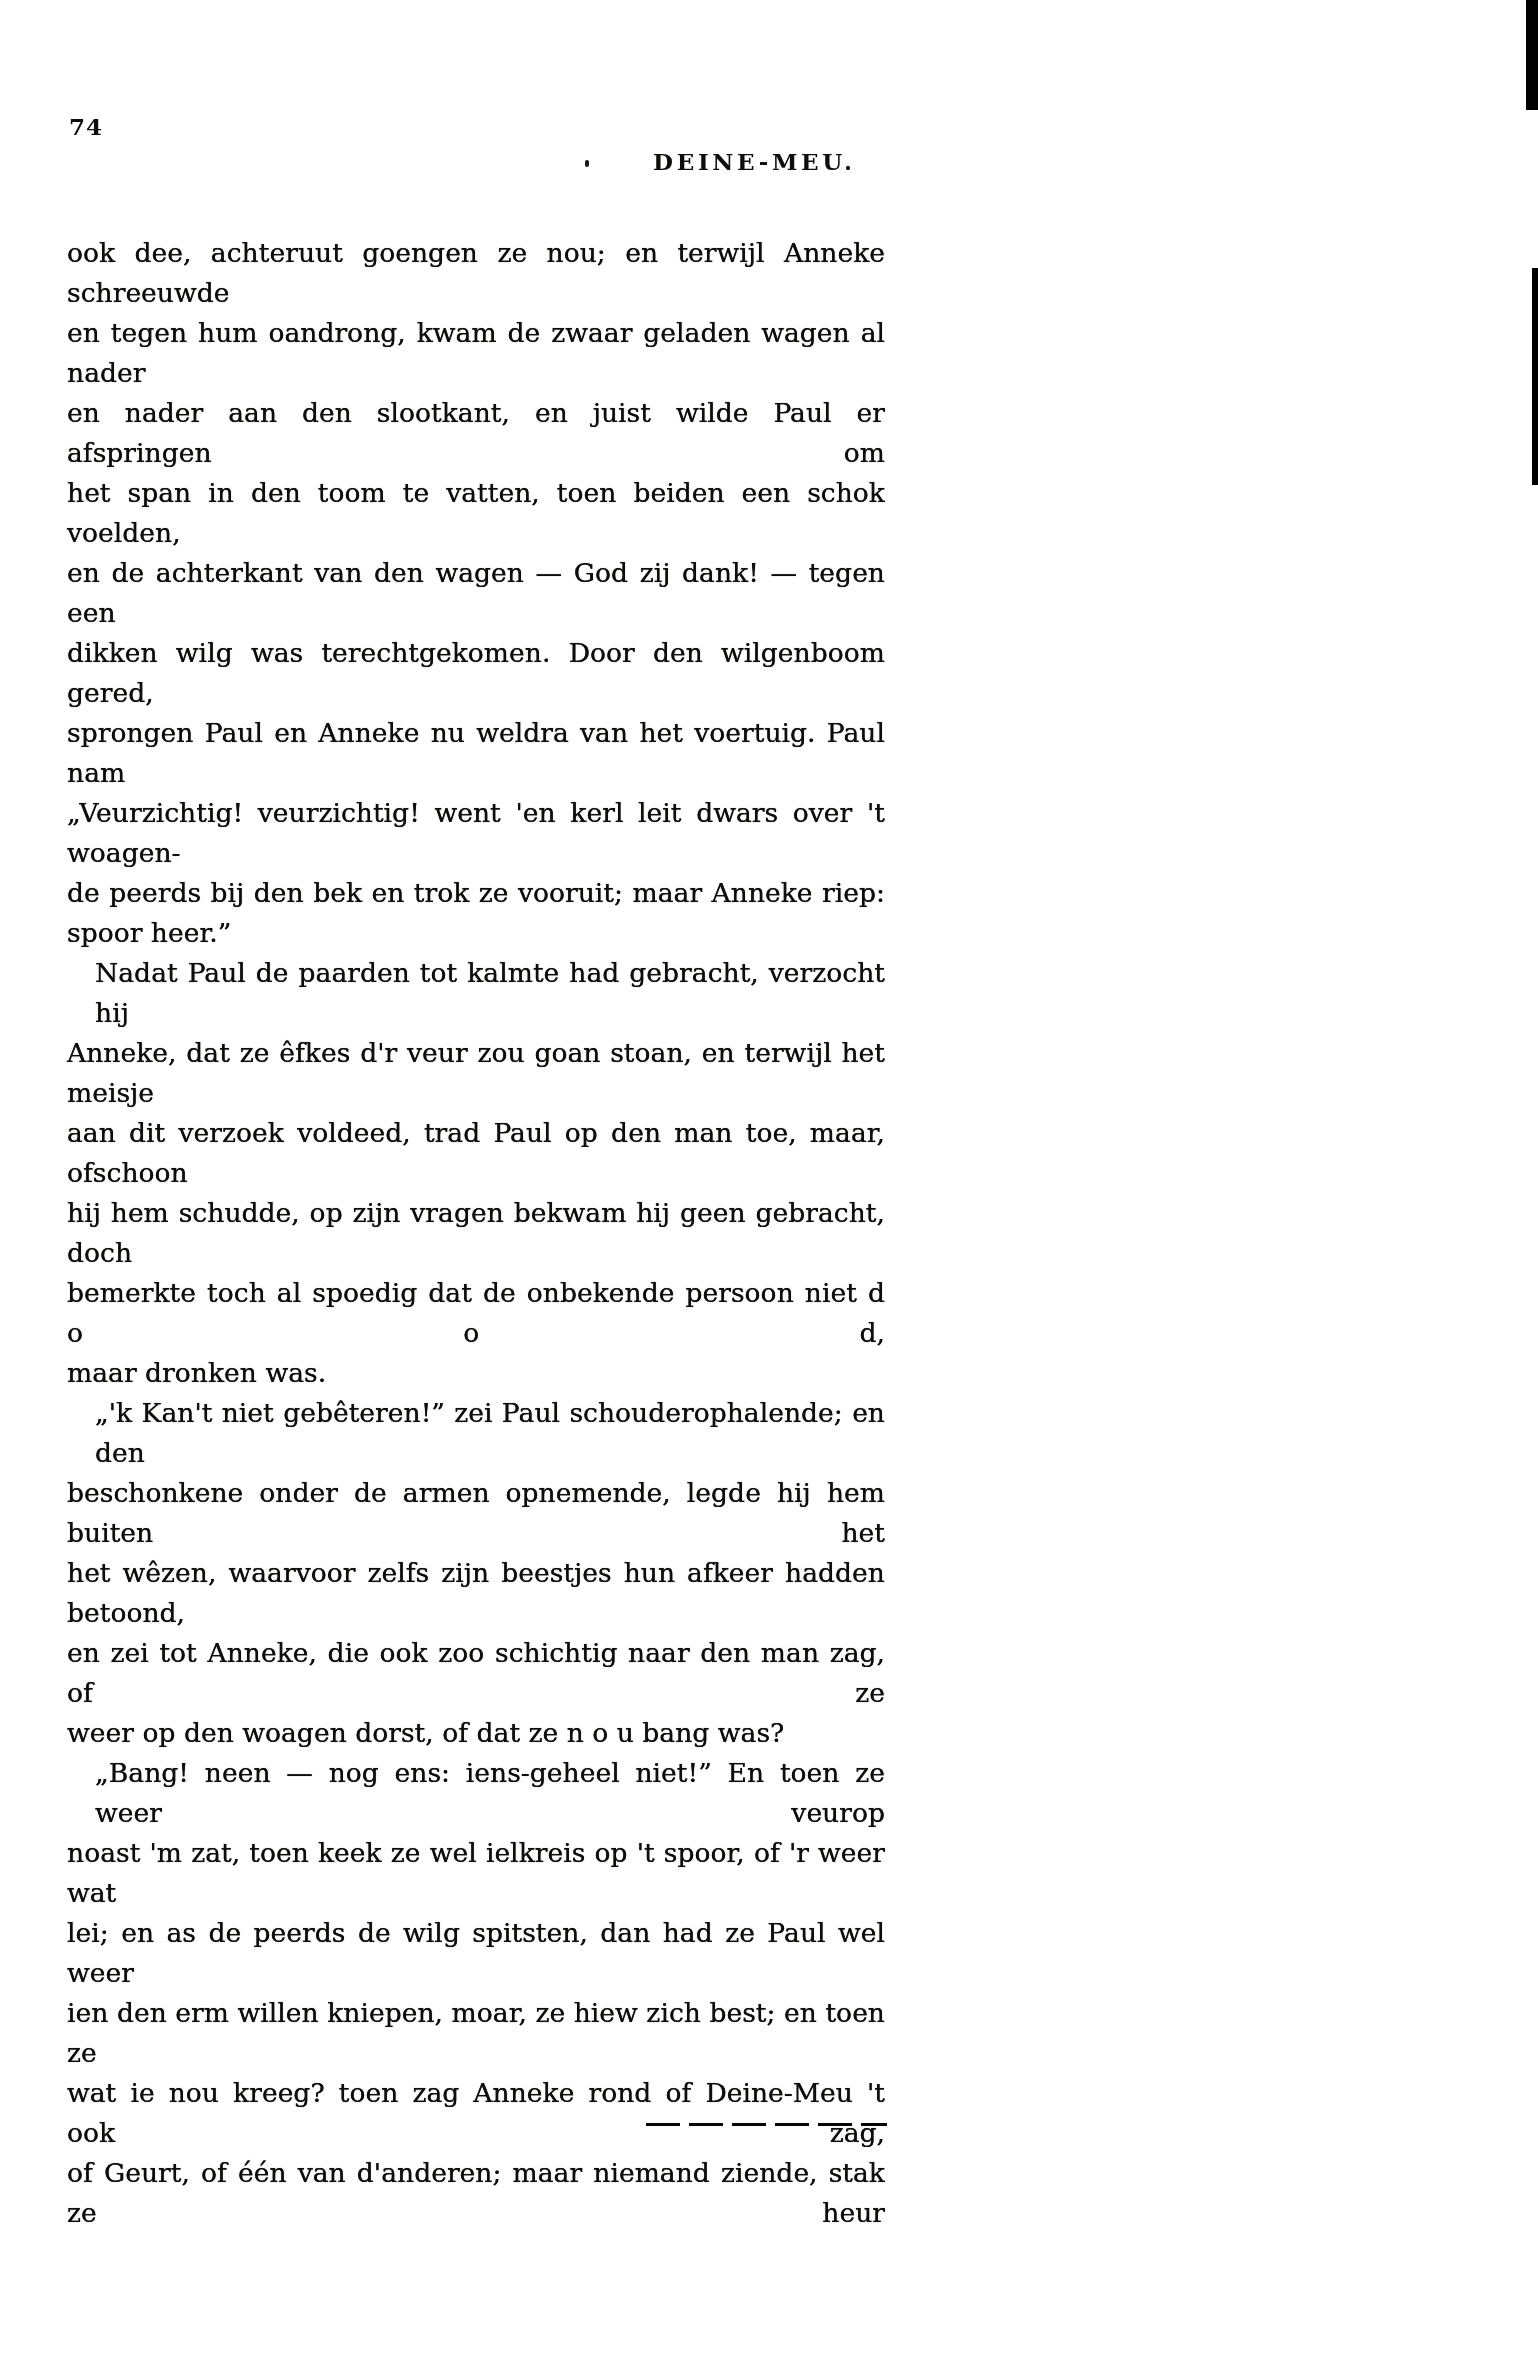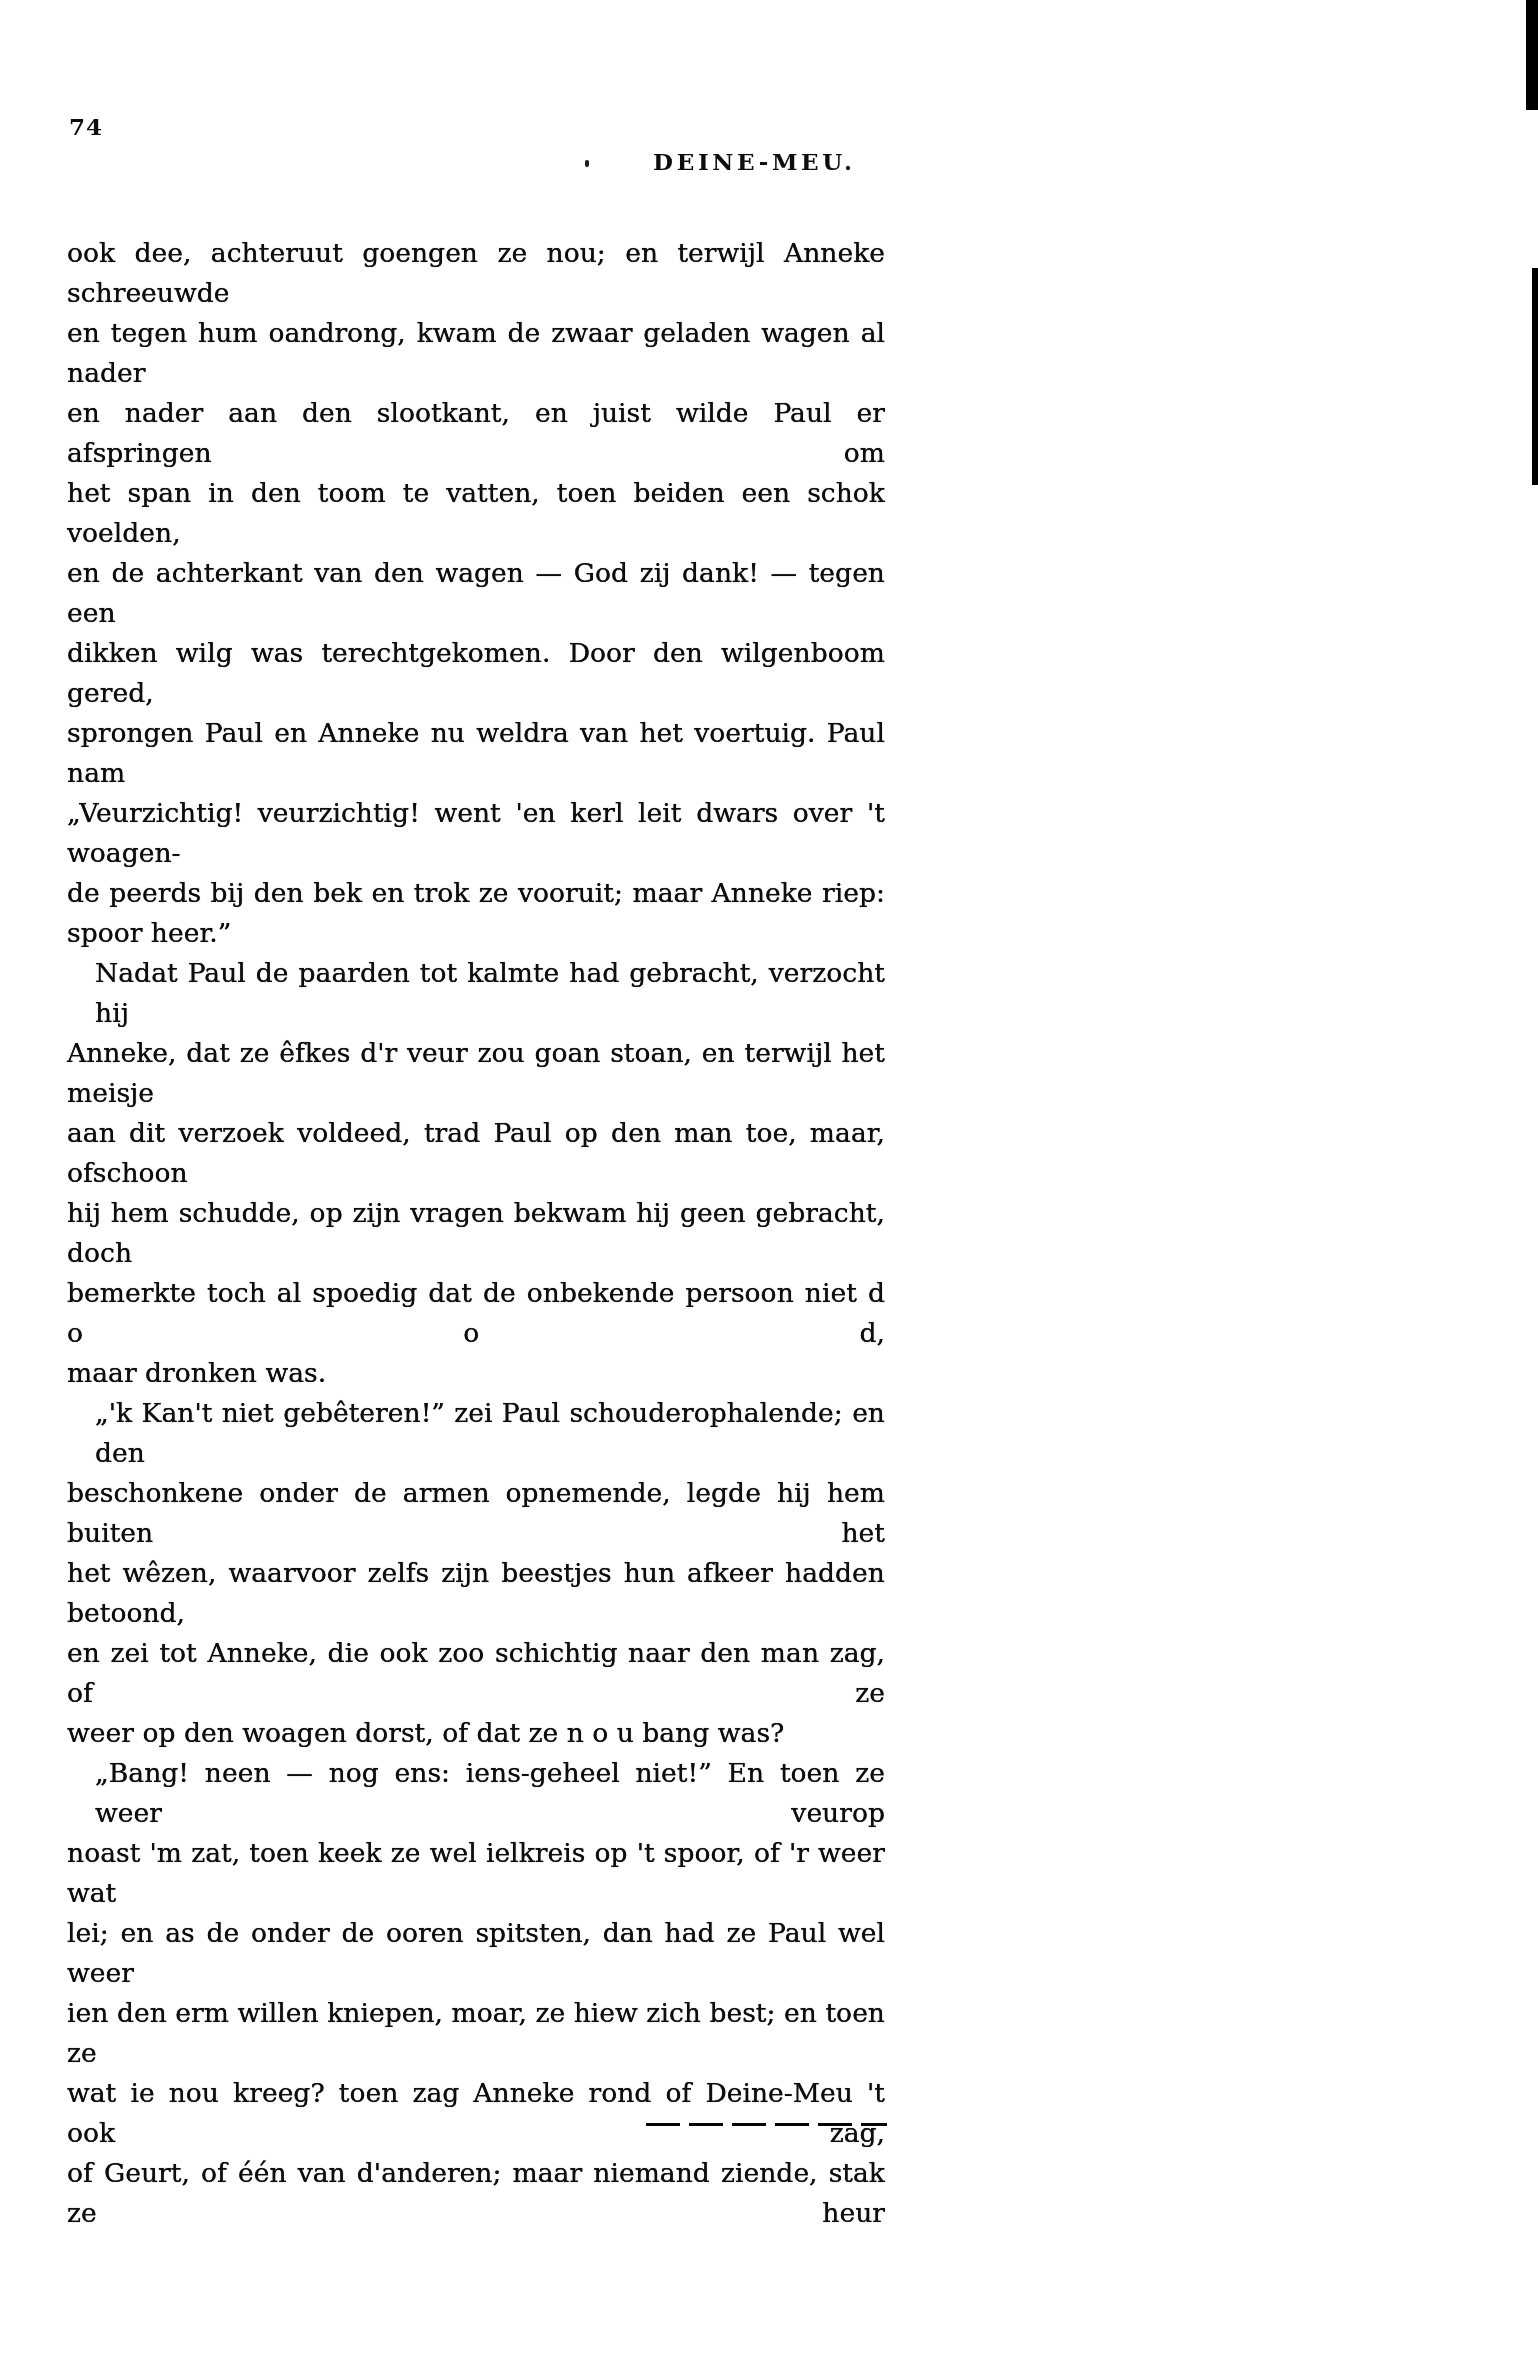--- a/index.html
+++ b/index.html
@@ -79,21 +79,21 @@
     <div class="para">
       <div class="line just first-indent">„'k Kan't niet gebêteren!” zei Paul schouderophalende; en den</div>
       <div class="line just">beschonkene onder de armen opnemende, legde hij hem buiten het</div>
       <div class="line just">het wêzen, waarvoor zelfs zijn beestjes hun afkeer hadden betoond,</div>
       <div class="line just">en zei tot Anneke, die ook zoo schichtig naar den man zag, of ze</div>
       <div class="line">weer op den woagen dorst, of dat ze n o u bang was?</div>
     </div>
     <div class="para">
       <div class="line just first-indent">„Bang! neen — nog ens: iens-geheel niet!” En toen ze weer veurop</div>
       <div class="line just">noast 'm zat, toen keek ze wel ielkreis op 't spoor, of 'r weer wat</div>
-      <div class="line just">lei; en as de onder de ooren spitsten, dan had ze Paul wel weer</div>
+      <div class="line just">lei; en as de peerds de wilg spitsten, dan had ze Paul wel weer</div>
       <div class="line just">ien den erm willen kniepen, moar, ze hiew zich best; en toen ze</div>
       <div class="line just">wat ie nou kreeg? toen zag Anneke rond of Deine-Meu 't ook zag,</div>
       <div class="line just">of Geurt, of één van d'anderen; maar niemand ziende, stak ze heur</div>
     </div>
   </div>
 
 <div class="end-rule"></div>
 
 <div class="scan-bar-top"></div>
 

